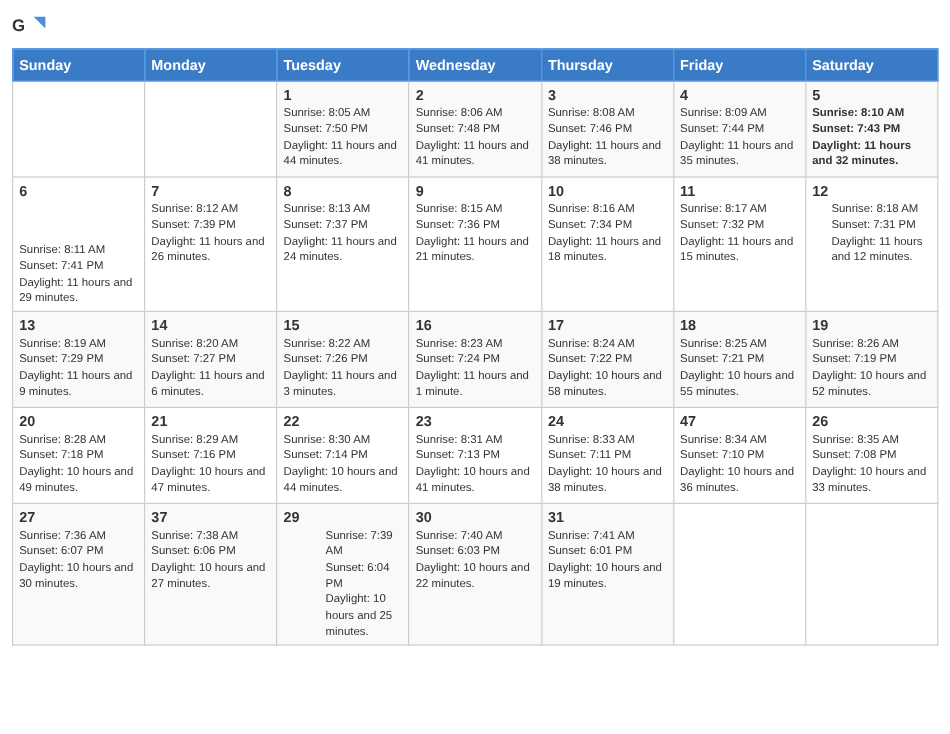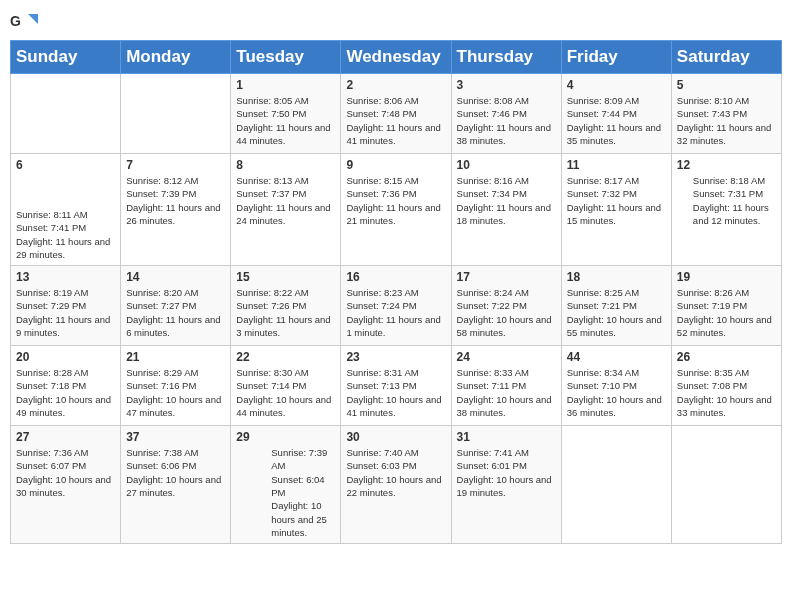--- a/index.html
+++ b/index.html
@@ -48,21 +48,21 @@
       color: #555;
     }
     .calendar-table {
       width: 100%;
       border-collapse: collapse;
       table-layout: fixed;
     }
     .calendar-table th {
       background-color: #3a7bc8;
       color: #fff;
-      font-size: 17px;
+      font-size: 12px;
       font-weight: bold;
       text-align: left;
       padding: 6px 5px;
       border: 1px solid #5a9ae0;
     }
     .calendar-table td {
       border: 1px solid #ccc;
       vertical-align: top;
       padding: 4px 5px;
       font-size: 10px;
@@ -145,21 +145,21 @@
 Daylight: 11 hours and 38 minutes.</div>
         </td>
         <td>
           <span class="day-number">4</span>
           <div class="day-detail" style="white-space: pre-line;">Sunrise: 8:09 AM
 Sunset: 7:44 PM
 Daylight: 11 hours and 35 minutes.</div>
         </td>
         <td>
           <span class="day-number">5</span>
-          <div class="day-detail" style="white-space: pre-line;">Sunrise: 8:10 AM
+          <div class="day-detail" style="white-space: pre-line; font-weight: bold;">Sunrise: 8:10 AM
 Sunset: 7:43 PM
 Daylight: 11 hours and 32 minutes.</div>
         </td>
       </tr>
       <tr>
         <td>
           <span class="day-number">6</span>
           <div class="day-detail" style="white-space: pre-line; margin-top: 36px;">Sunrise: 8:11 AM
 Sunset: 7:41 PM
 Daylight: 11 hours and 29 minutes.</div>
@@ -270,21 +270,21 @@
 Sunset: 7:13 PM
 Daylight: 10 hours and 41 minutes.</div>
         </td>
         <td>
           <span class="day-number">24</span>
           <div class="day-detail" style="white-space: pre-line;">Sunrise: 8:33 AM
 Sunset: 7:11 PM
 Daylight: 10 hours and 38 minutes.</div>
         </td>
         <td>
-          <span class="day-number">44</span>
+          <span class="day-number">47</span>
           <div class="day-detail" style="white-space: pre-line;">Sunrise: 8:34 AM
 Sunset: 7:10 PM
 Daylight: 10 hours and 36 minutes.</div>
         </td>
         <td>
           <span class="day-number">26</span>
           <div class="day-detail" style="white-space: pre-line;">Sunrise: 8:35 AM
 Sunset: 7:08 PM
 Daylight: 10 hours and 33 minutes.</div>
         </td>

